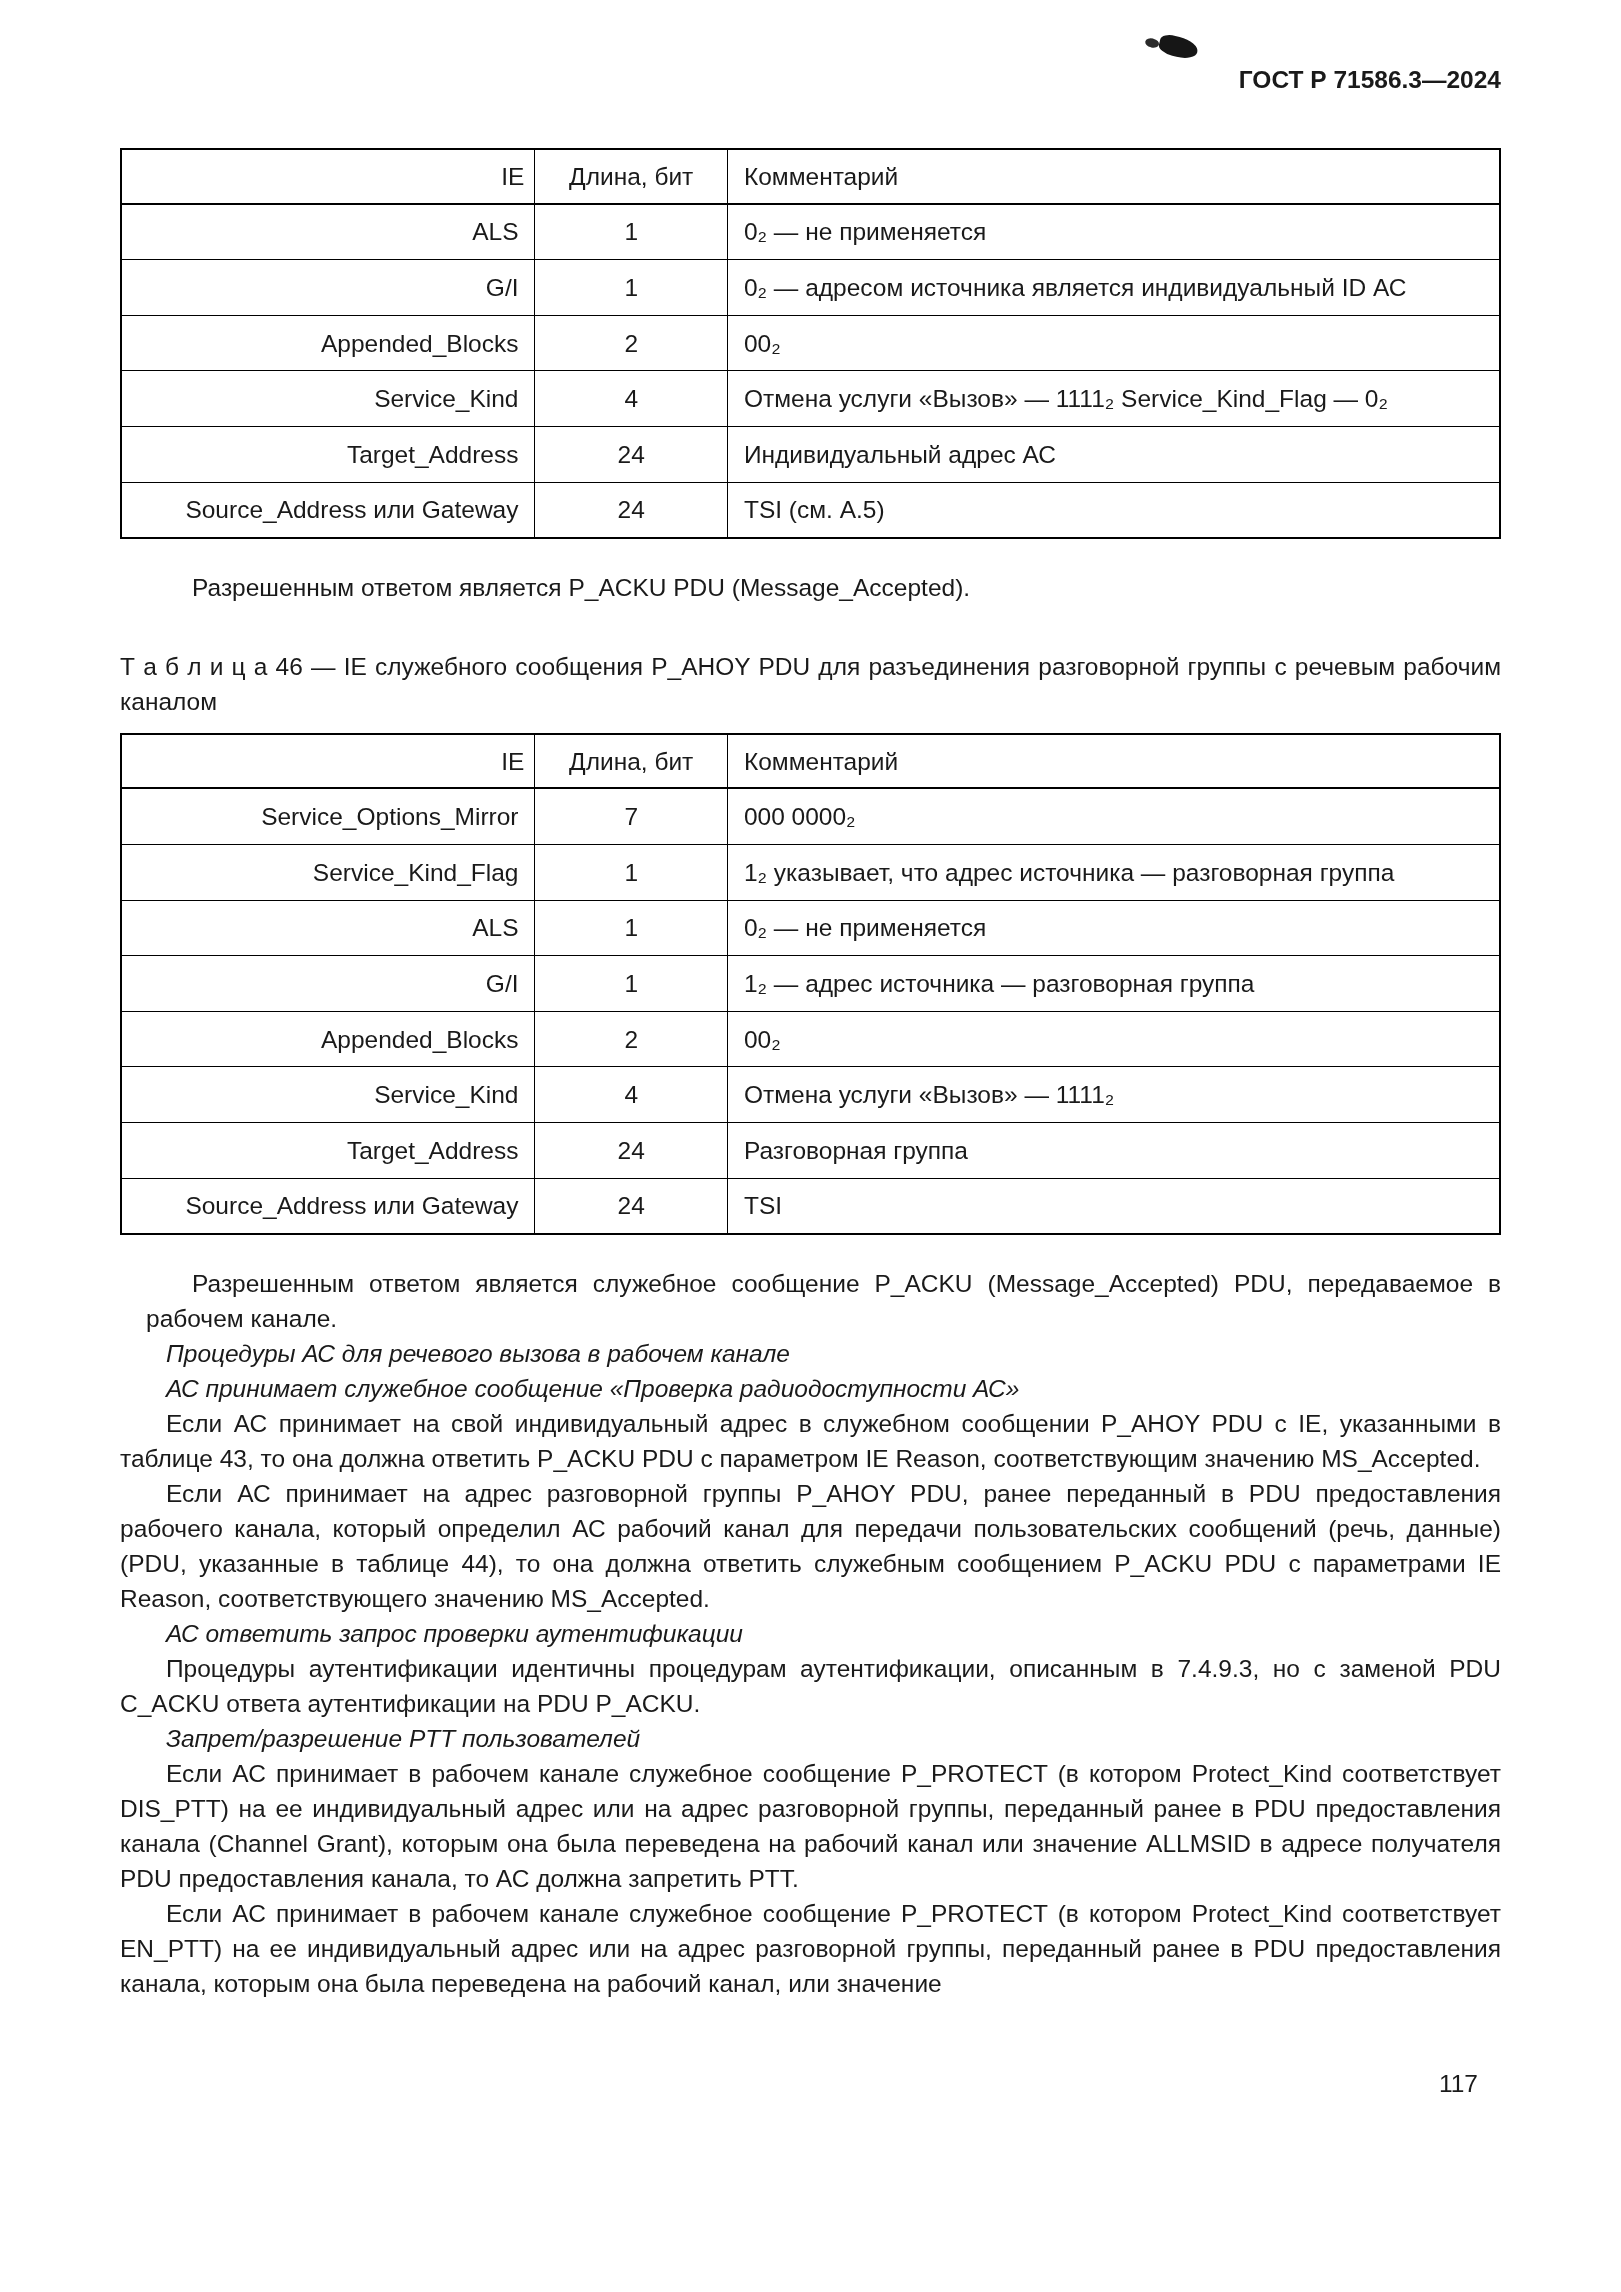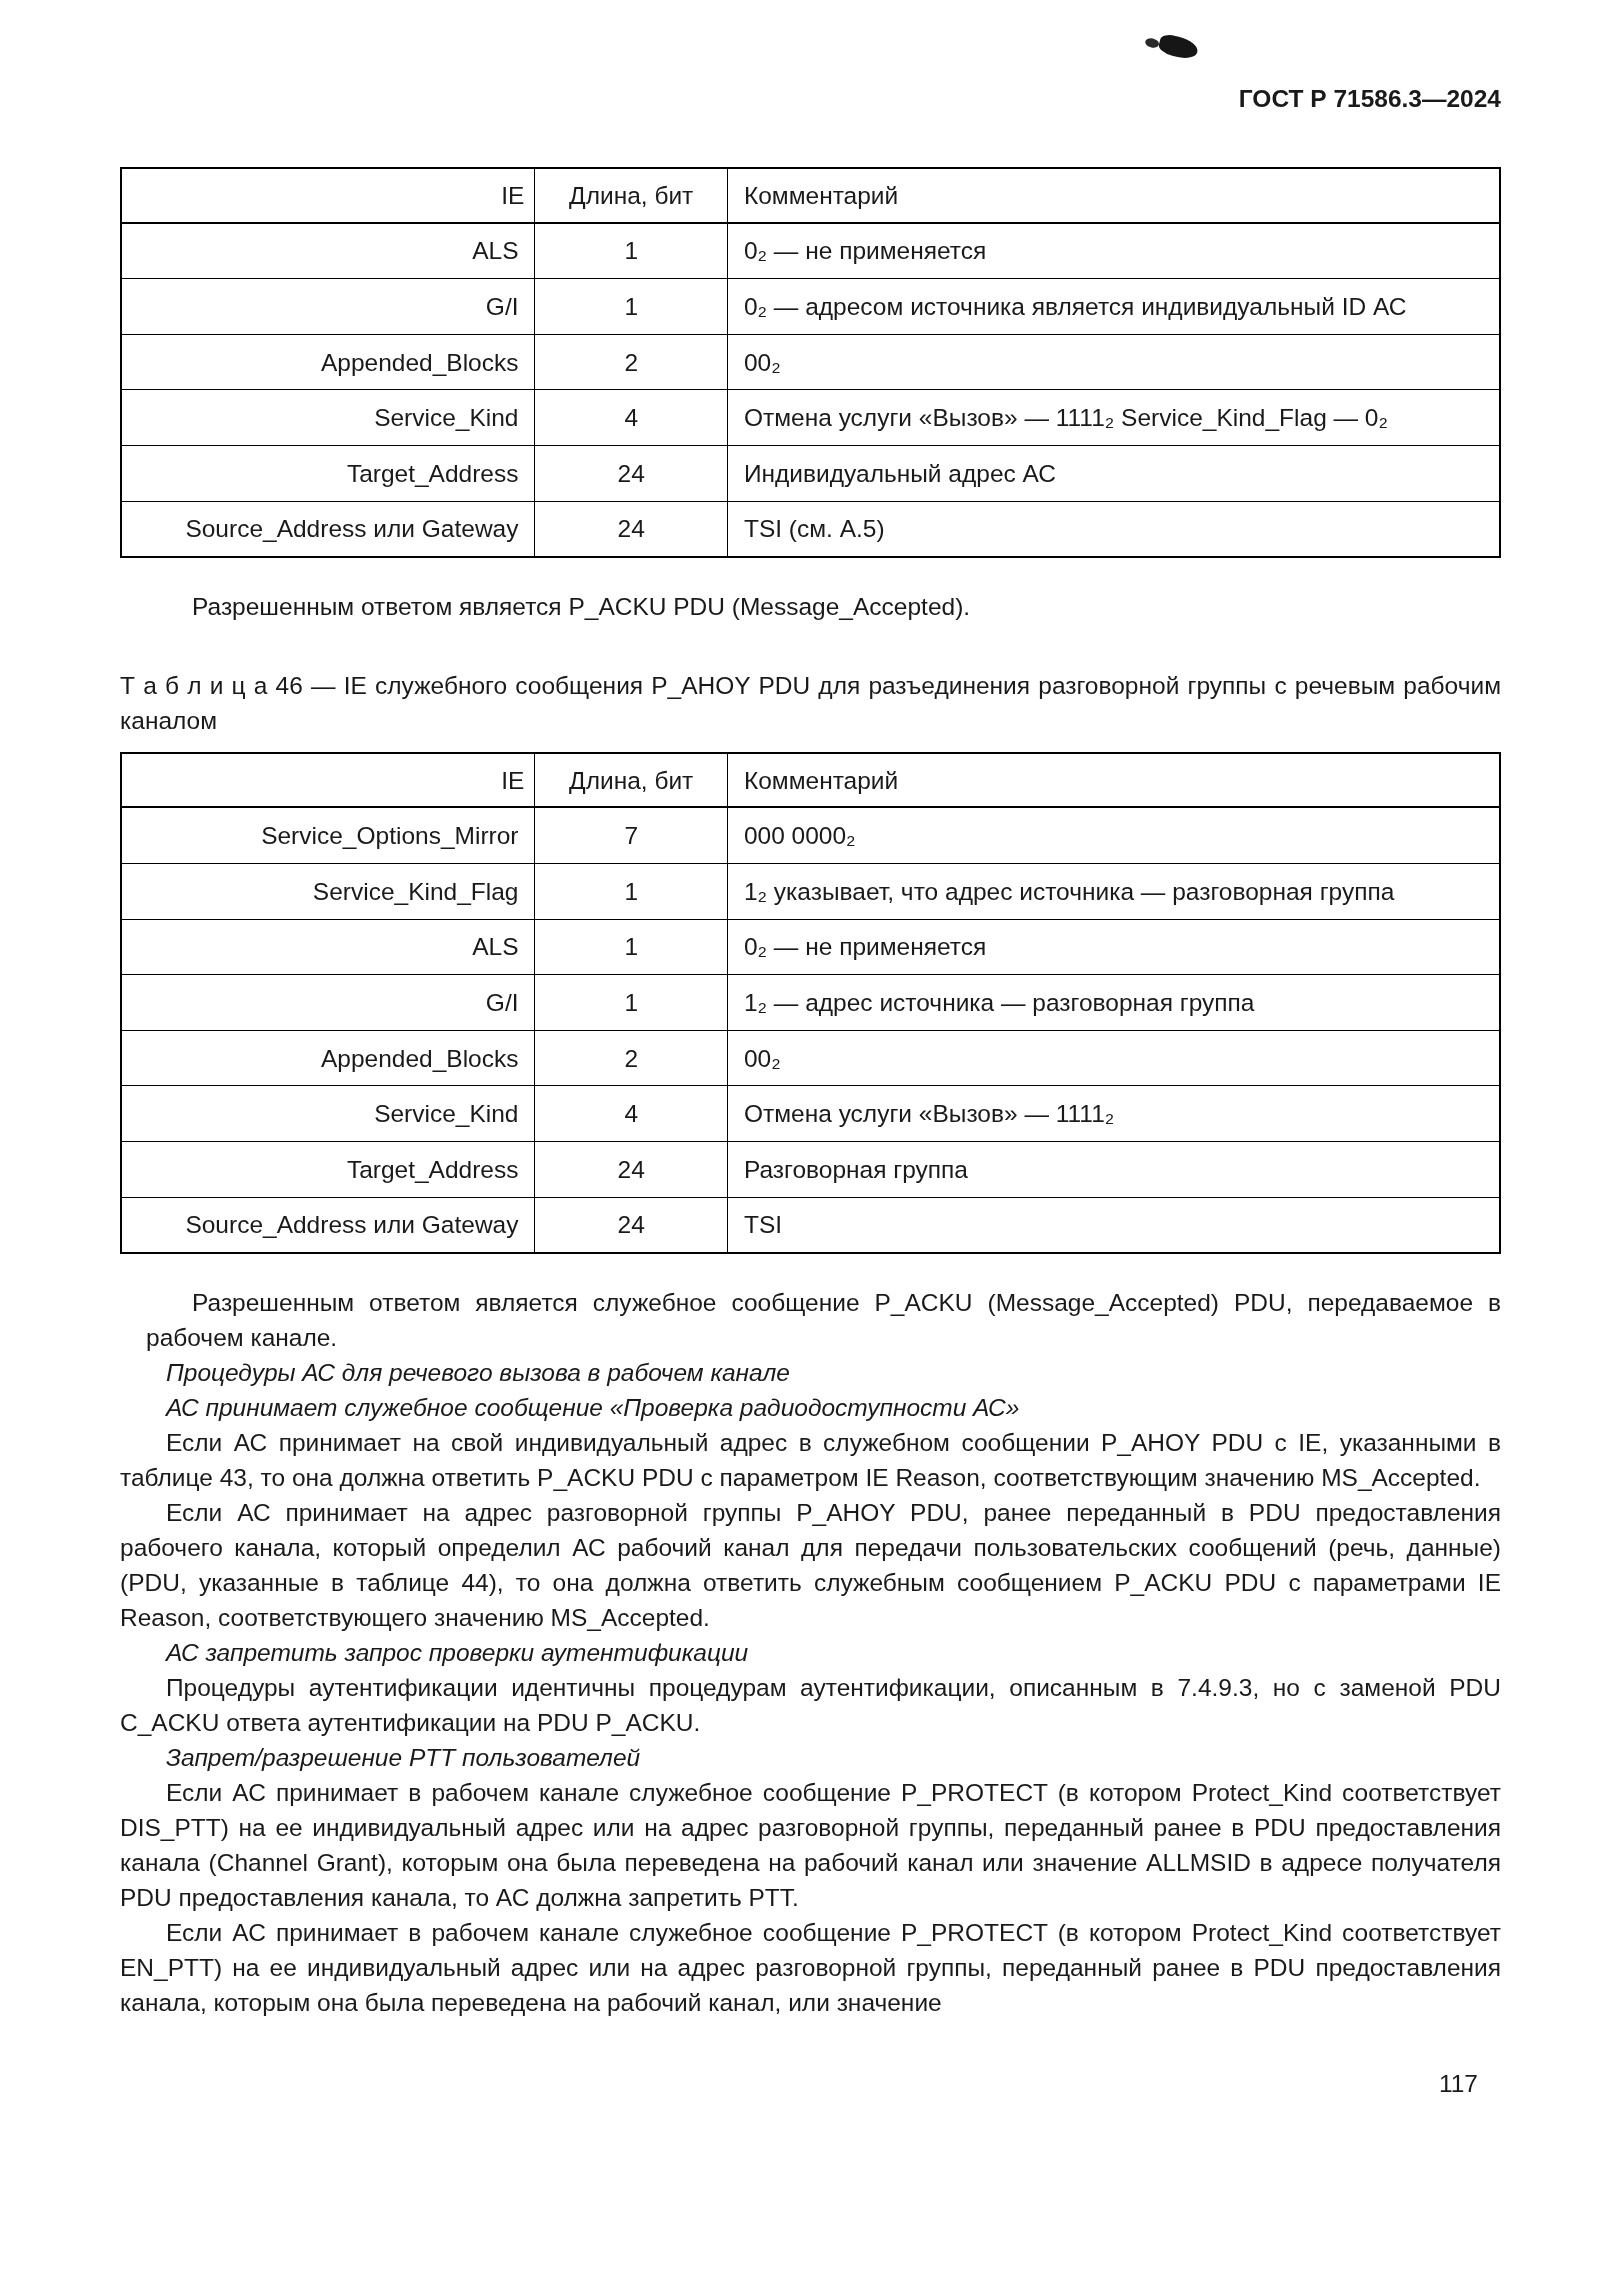--- a/index.html
+++ b/index.html
@@ -6,21 +6,21 @@
   html, body { background: #ffffff; }
   body {
     font-family: "Liberation Sans", "DejaVu Sans", sans-serif;
     color: #1a1a1a;
   }
   .page {
     position: relative;
     width: 1621px;
     height: 2293px;
     background: #ffffff;
-    padding: 81px 120px 0 120px;
+    padding: 62px 120px 0 120px;
     overflow: hidden;
     font-size: 24.5px;
     line-height: 35px;
   }
   .doc-header {
     text-align: right;
     font-weight: bold;
     margin-bottom: 51px;
   }
   .table-cont-caption {
@@ -191,21 +191,21 @@
         <td class="c3">TSI</td>
       </tr>
     </tbody>
   </table>
 
   <p class="body-par after-table">Разрешенным ответом является служебное сообщение P_ACKU (Message_Accepted) PDU, передаваемое в рабочем канале.</p>
   <p class="body-par italic">Процедуры АС для речевого вызова в рабочем канале</p>
   <p class="body-par italic">АС принимает служебное сообщение «Проверка радиодоступности АС»</p>
   <p class="body-par">Если АС принимает на свой индивидуальный адрес в служебном сообщении P_AHOY PDU с IE, указанными в таблице 43, то она должна ответить P_ACKU PDU с параметром IE Reason, соответствующим значению MS_Accepted.</p>
   <p class="body-par">Если АС принимает на адрес разговорной группы P_AHOY PDU, ранее переданный в PDU предоставления рабочего канала, который определил АС рабочий канал для передачи пользовательских сообщений (речь, данные) (PDU, указанные в таблице 44), то она должна ответить служебным сообщением P_ACKU PDU с параметрами IE Reason, соответствующего значению MS_Accepted.</p>
-  <p class="body-par italic">АС запретить запрос проверки аутентификации</p>
+  <p class="body-par italic">АС ответить запрос проверки аутентификации</p>
   <p class="body-par">Процедуры аутентификации идентичны процедурам аутентификации, описанным в 7.4.9.3, но с заменой PDU C_ACKU ответа аутентификации на PDU P_ACKU.</p>
   <p class="body-par italic">Запрет/разрешение PTT пользователей</p>
   <p class="body-par">Если АС принимает в рабочем канале служебное сообщение P_PROTECT (в котором Protect_Kind соответствует DIS_PTT) на ее индивидуальный адрес или на адрес разговорной группы, переданный ранее в PDU предоставления канала (Channel Grant), которым она была переведена на рабочий канал или значение ALLMSID в адресе получателя PDU предоставления канала, то АС должна запретить PTT.</p>
   <p class="body-par">Если АС принимает в рабочем канале служебное сообщение P_PROTECT (в котором Protect_Kind соответствует EN_PTT) на ее индивидуальный адрес или на адрес разговорной группы, переданный ранее в PDU предоставления канала, которым она была переведена на рабочий канал, или значение</p>
 
   <div class="page-number">117</div>
 
 </div>
 
 

